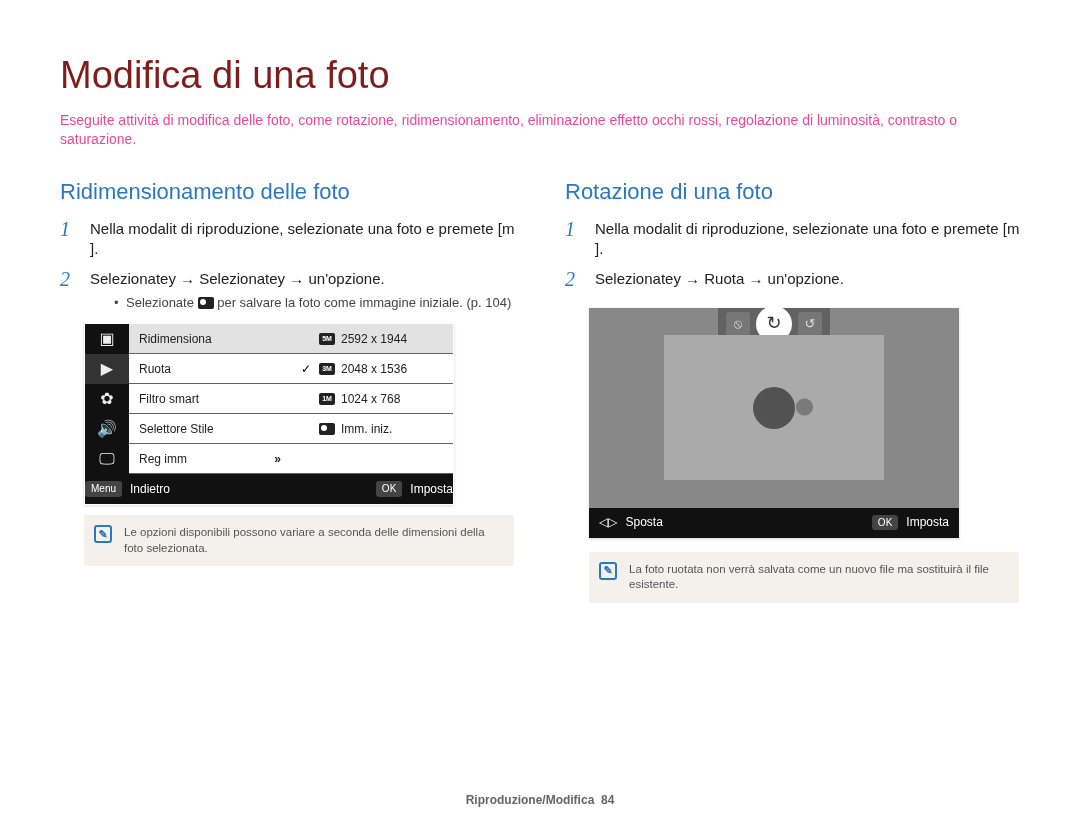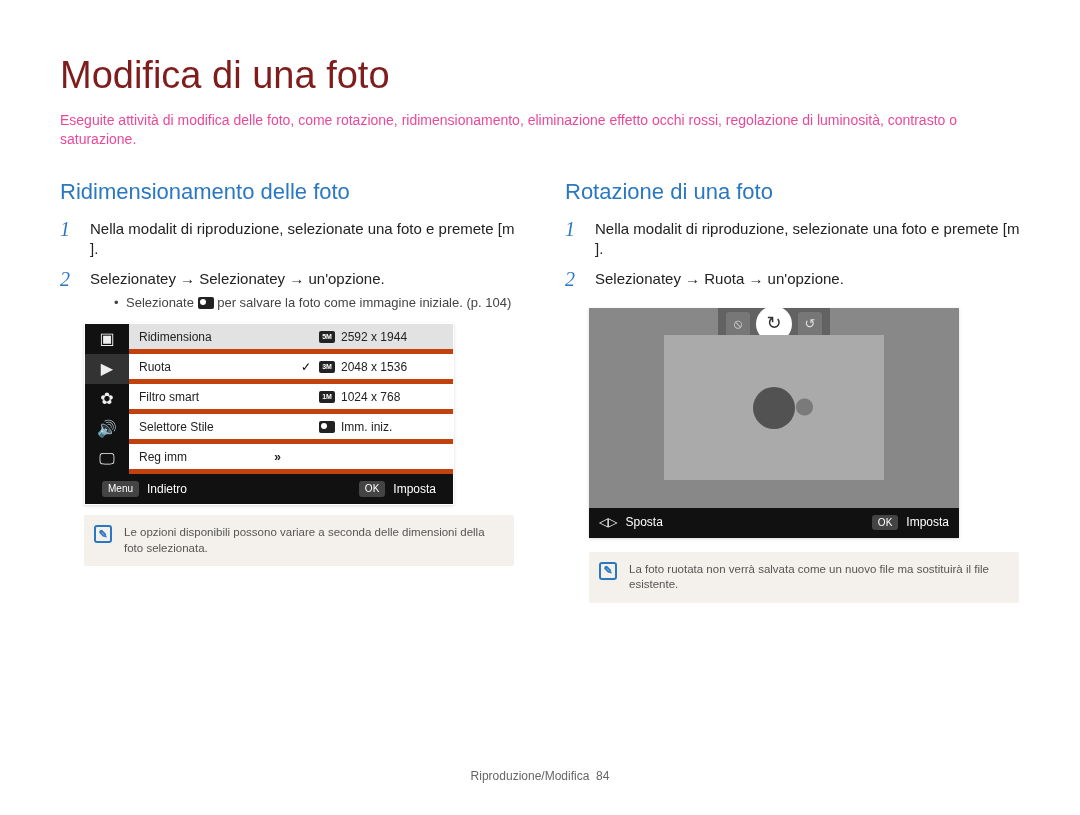--- a/index.html
+++ b/index.html
@@ -100,21 +100,21 @@
     flex: 1;
     background: #fff;
     display: flex;
   }
   .menu-col { flex: 1; }
   .menu-col .m-row {
     height: 30px; line-height: 30px;
     padding: 8px 10px;
     font-size: 12px;
     color: #222;
-    border-bottom: 5px solid #c2410c;
+    border-bottom: 1px solid #c2410c;
     display: flex; align-items: center; gap: 6px;
   }
   .menu-col .m-row.sel { background: #e2e2e2; font-weight: 500; }
   .m-glyph {
     display: inline-block;
     width: 16px; height: 12px;
     background: #222;
     border-radius: 2px;
     color: #fff;
     font-size: 7px;
@@ -124,21 +124,21 @@
     flex-shrink: 0;
   }
   .check { color: #000; font-size: 12px; width: 12px; display: inline-block; }
   .more { margin-left: auto; font-weight: bold; }
   .cam-footer {
     background: #111;
     color: #fff;
     height: 30px;
     display: flex;
     align-items: center;
-    padding: 0 17px;
+    padding: 0 0;
     font-size: 12px;
     gap: 8px;
   }
   .cam-footer .tag {
     background: #444;
     border-radius: 3px;
     padding: 1px 6px;
     font-size: 10px;
   }
   .cam-footer .spacer { flex: 1; }
@@ -238,25 +238,26 @@
     border: 2px solid #2b78c2;
     color: #2b78c2;
     border-radius: 3px;
     display: flex; align-items: center; justify-content: center;
     font-weight: bold;
     font-size: 11px;
   }
 
   .page-footer {
     position: absolute;
-    bottom: 31px;
+    bottom: 7px;
     left: 0; right: 0;
     text-align: center;
     font-size: 12px;
     color: #666;
+    font-weight: bold;
   }
 </style>
 </head>
 <body>
 
 <h1 class="page-title">Modifica di una foto</h1>
 <p class="intro">Eseguite attività di modifica delle foto, come rotazione, ridimensionamento, eliminazione effetto occhi rossi, regolazione di luminosità, contrasto o saturazione.</p>
 
 <div class="cols">
 

